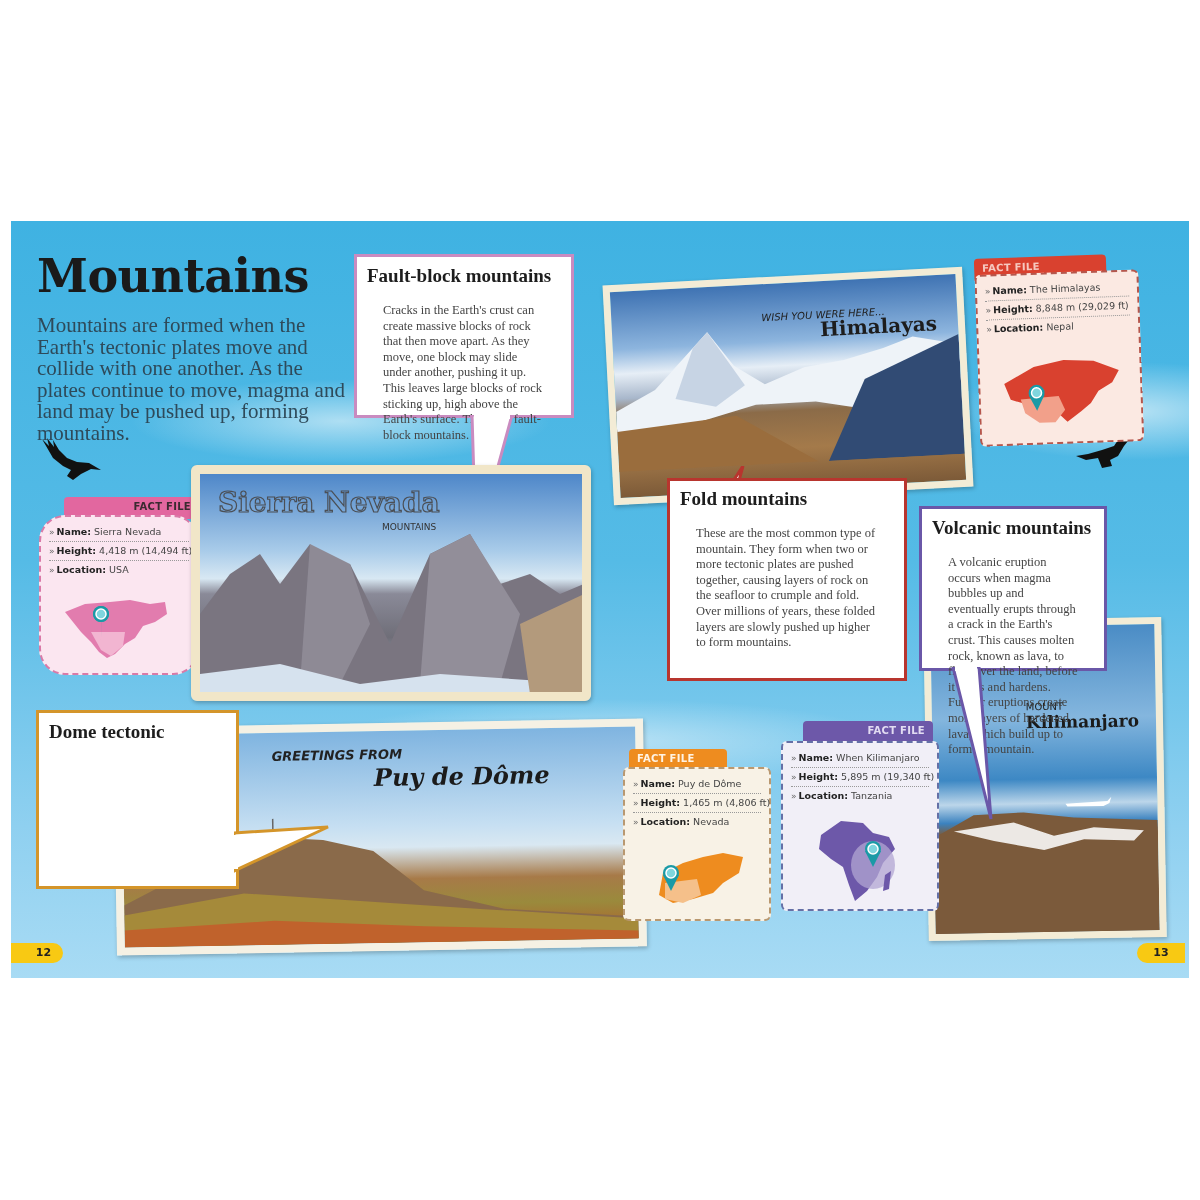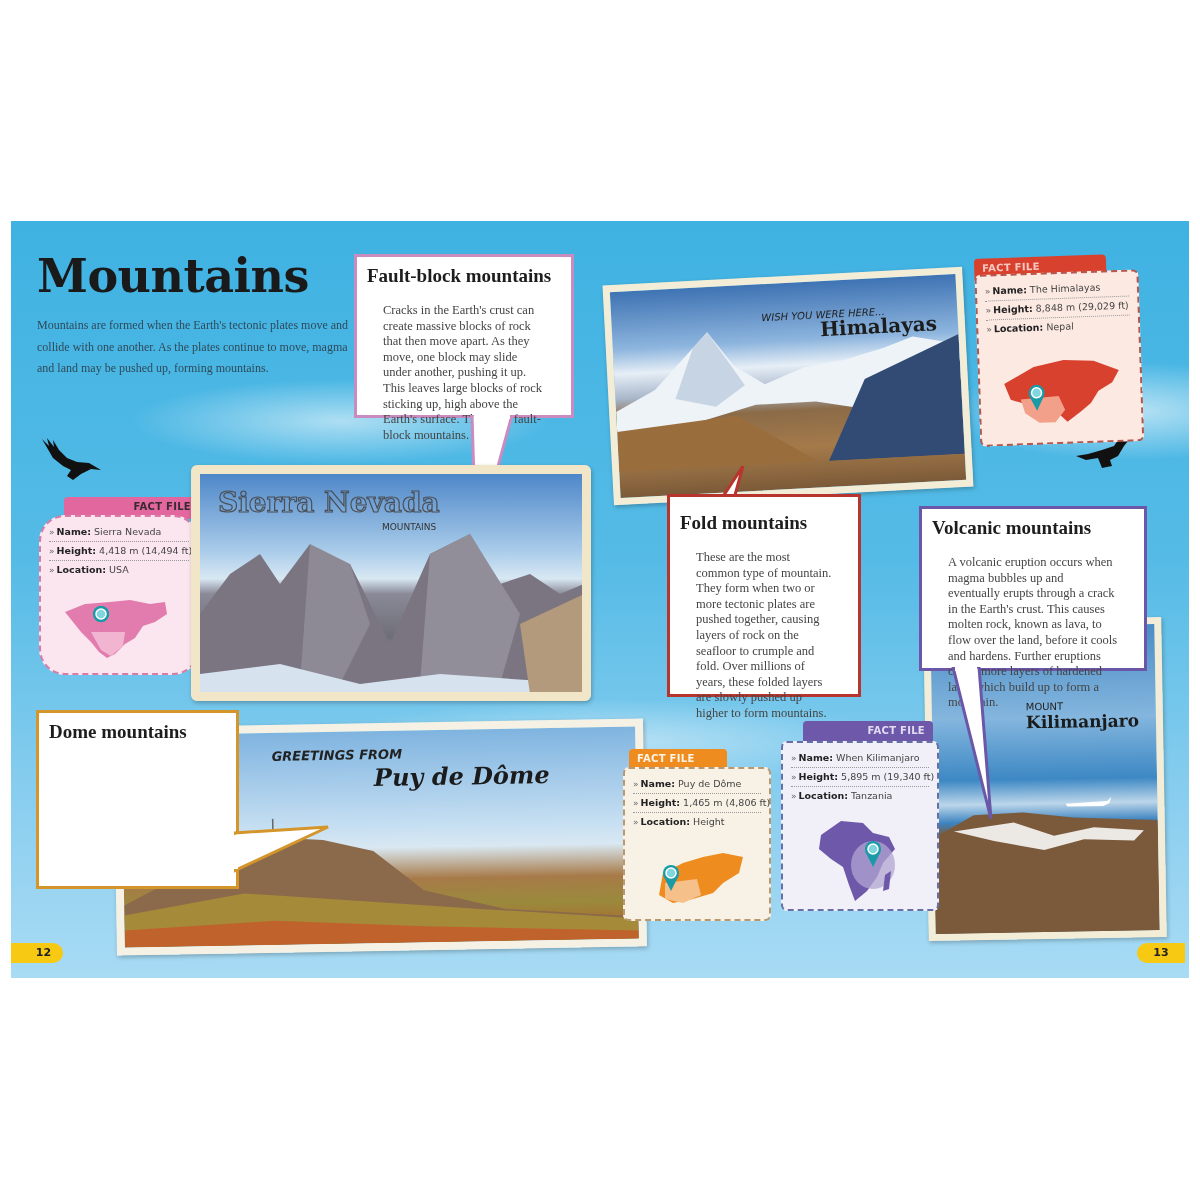--- a/index.html
+++ b/index.html
@@ -5,21 +5,21 @@
   html, body { margin:0; padding:0; }
   body { width:1200px; height:1200px; background:#ffffff; position:relative; overflow:hidden; font-family:"DejaVu Serif", serif; }
   .spread { position:absolute; left:11px; top:221px; width:1178px; height:757px;
     background: radial-gradient(ellipse 300px 60px at 330px 200px, rgba(255,255,255,0.55), rgba(255,255,255,0) 70%),
                 radial-gradient(ellipse 260px 70px at 1120px 190px, rgba(255,255,255,0.6), rgba(255,255,255,0) 70%),
                 radial-gradient(ellipse 400px 60px at 600px 520px, rgba(255,255,255,0.45), rgba(255,255,255,0) 70%),
                 linear-gradient(180deg, #3fb2e2 0%, #55bbe6 45%, #8fd0f0 80%, #a8dbf4 100%);
     overflow:hidden; }
   .abs { position:absolute; }
   .title { left:26px; top:28px; font-size:46px; font-weight:bold; color:#1a1a1a; font-family:"DejaVu Serif", serif; letter-spacing:-0.5px; }
-  .intro { left:26px; top:94px; width:320px; font-size:12px; line-height:21.5px; color:#2e4a5a; font-family:"Liberation Serif", serif; }
+  .intro { left:26px; top:94px; width:320px; font-size:21px; line-height:21.5px; color:#2e4a5a; font-family:"Liberation Serif", serif; }
   .box { position:absolute; background:#fff; box-sizing:border-box; padding:8px 10px; font-family:"Liberation Serif", serif; }
   .box h3 { margin:0 0 2px 0; font-size:19px; font-weight:bold; color:#1d1d1d; font-family:"Liberation Serif", serif; }
   .box p { margin:16px; font-size:12.5px; line-height:15.6px; color:#444; }
   .photo { position:absolute; box-sizing:border-box; border:7px solid #f3ecd6; box-shadow:1px 2px 4px rgba(0,0,0,0.25); overflow:hidden; }
   .factfile { position:absolute; box-sizing:border-box; font-family:"DejaVu Sans", sans-serif; }
   .ff-tab { position:absolute; height:22px; font-size:10px; font-weight:bold; color:#3a2a30; letter-spacing:0.3px; padding:4px 8px; box-sizing:border-box; border-radius:4px 4px 0 0; }
   .ff-body { position:absolute; box-sizing:border-box; border:2px dashed; border-radius:6px; padding:6px 8px; }
   .ff-row { font-size:9.5px; color:#444; padding:3px 0 4px 0; border-bottom:1px dotted #999; white-space:nowrap; }
   .ff-row:last-of-type { border-bottom:none; }
   .ff-row b { color:#222; }
@@ -108,38 +108,38 @@
             <path d="M34 42 L50 42 L42 58 Z" fill="#1a9aa6"></path>
             <circle cx="42" cy="40" r="5" fill="#7fd6de" stroke="#fff" stroke-width="1.5"></circle>
           </g>
       </svg>
     </div>
   </div>
 
   <svg class="abs" style="left:690px;top:245px" width="60" height="60" viewBox="0 0 60 60">
     <polygon points="42,0 4,58 26,58" fill="#fff" stroke="#b8352e" stroke-width="3"></polygon>
   </svg>
-  <div class="box" style="left:656px;top:273px;width:194px;height:203px;border:3px solid #b8352e;padding-top:15px;">
+  <div class="box" style="left:656px;top:257px;width:240px;height:203px;border:3px solid #b8352e;padding-top:7px;">
     <h3>Fold mountains</h3>
     <p>These are the most common type of mountain. They form when two or more tectonic plates are pushed together, causing layers of rock on the seafloor to crumple and fold. Over millions of years, these folded layers are slowly pushed up higher to form mountains.</p>
   </div>
 
   <div class="photo" style="left:915px;top:398px;width:238px;height:320px;transform:rotate(-1deg);background:linear-gradient(180deg,#4a8cc5 0%,#84b6de 30%,#3d88c4 50%,#bcd6ea 58%,#3b82bf 64%,#7a5a3c 68%,#8b6745 85%,#5f4330 100%);">
     <svg class="abs" style="left:0;top:170px" width="224" height="140" viewBox="0 0 224 140">
       <polygon points="0,40 40,18 90,16 140,22 224,26 224,140 0,140" fill="#7b5a3b"></polygon>
       <polygon points="20,34 80,26 120,40 160,32 210,36 200,46 150,44 110,54 60,44" fill="#ece8e4"></polygon>
     </svg>
     <svg class="abs" style="left:130px;top:168px" width="50" height="20" viewBox="0 0 50 20">
       <path d="M2 10 L44 8 L48 4 L46 10 L40 13 L4 13 Z" fill="#fff"></path>
     </svg>
     <div class="abs" style="left:94px;top:75px;font-family:'DejaVu Sans',sans-serif;font-size:10px;color:#222;">MOUNT</div>
     <div class="abs" style="left:94px;top:86px;font-family:'DejaVu Serif',serif;font-size:17px;font-weight:bold;color:#1b1b1b;">Kilimanjaro</div>
   </div>
 
-  <div class="box" style="left:908px;top:285px;width:228px;height:165px;border:3px solid #6a57a8;">
+  <div class="box" style="left:908px;top:285px;width:188px;height:165px;border:3px solid #6a57a8;">
     <h3>Volcanic mountains</h3>
     <p>A volcanic eruption occurs when magma bubbles up and eventually erupts through a crack in the Earth's crust. This causes molten rock, known as lava, to flow over the land, before it cools and hardens. Further eruptions create more layers of hardened lava, which build up to form a mountain.</p>
   </div>
   <svg class="abs" style="left:940px;top:446px" width="50" height="155" viewBox="0 0 50 155">
     <polygon points="2,0 28,0 40,152" fill="#fff" stroke="#6a57a8" stroke-width="3"></polygon>
     <rect x="4" y="0" width="22" height="4" fill="#fff"></rect>
   </svg>
 
   <div class="factfile" style="left:770px;top:500px;width:158px;height:190px;">
     <div class="ff-tab" style="left:22px;top:0;width:130px;background:#6d58a9;color:#e2dcf2;text-align:right;">FACT FILE</div>
@@ -165,33 +165,33 @@
       <polygon points="0,100 60,70 110,40 140,34 200,38 250,50 300,90 380,110 514,120 514,142 0,142" fill="#8a6a4a"></polygon>
       <polygon points="0,110 120,90 240,100 360,110 514,122 514,142 0,142" fill="#a58a3a"></polygon>
       <polygon points="0,125 150,118 300,126 514,134 514,142 0,142" fill="#c0622c"></polygon>
       <line x1="150" y1="34" x2="150" y2="16" stroke="#666" stroke-width="1.5"></line>
     </svg>
     <div class="abs" style="left:150px;top:16px;font-family:'DejaVu Sans',sans-serif;font-style:italic;font-size:13px;color:#222;font-weight:bold;">GREETINGS FROM</div>
     <div class="abs" style="left:252px;top:32px;font-family:'DejaVu Serif',serif;font-style:italic;font-weight:bold;font-size:24px;color:#1b1b1b;">Puy de Dôme</div>
   </div>
 
   <div class="box" style="left:25px;top:489px;width:203px;height:179px;border:3px solid #d4952a;">
-    <h3>Dome mountains</h3>
+    <h3>Dome tectonic</h3>
   </div>
   <svg class="abs" style="left:223px;top:600px" width="96" height="60" viewBox="0 0 96 60">
     <polygon points="0,12 94,6 0,50" fill="#fff" stroke="#d4952a" stroke-width="3"></polygon>
     <rect x="0" y="14" width="4" height="34" fill="#fff"></rect>
   </svg>
 
   <div class="factfile" style="left:612px;top:528px;width:148px;height:172px;">
     <div class="ff-tab" style="left:6px;top:0;width:98px;background:#ee8c1f;color:#fff3e4;">FACT FILE</div>
     <div class="ff-body" style="left:0;top:18px;width:148px;height:154px;background:#f8f2e6;border-color:#b99870;">
       <div class="ff-row"><span class="chev">»</span><b>Name:</b> <span>Puy de Dôme</span></div>
       <div class="ff-row"><span class="chev">»</span><b>Height:</b> <span>1,465 m (4,806 ft)</span></div>
-      <div class="ff-row"><span class="chev">»</span><b>Location:</b> <span>Height</span></div>
+      <div class="ff-row"><span class="chev">»</span><b>Location:</b> <span>Nevada</span></div>
       <svg class="map" style="left:18px;top:74px" width="110" height="70" viewBox="0 0 110 70">
         <path d="M20 30 L40 20 L60 14 L80 10 L100 14 L96 30 L80 40 L70 50 L50 56 L30 60 L16 52 Z" fill="#ee8c1f"></path>
         <path d="M22 40 L54 36 L58 52 L40 60 L22 56 Z" fill="#f5c08a"></path>
         <g>
             <circle cx="28" cy="30" r="8" fill="#1a9aa6"></circle>
             <path d="M20 32 L36 32 L28 48 Z" fill="#1a9aa6"></path>
             <circle cx="28" cy="30" r="5" fill="#7fd6de" stroke="#fff" stroke-width="1.5"></circle>
           </g>
       </svg>
     </div>

